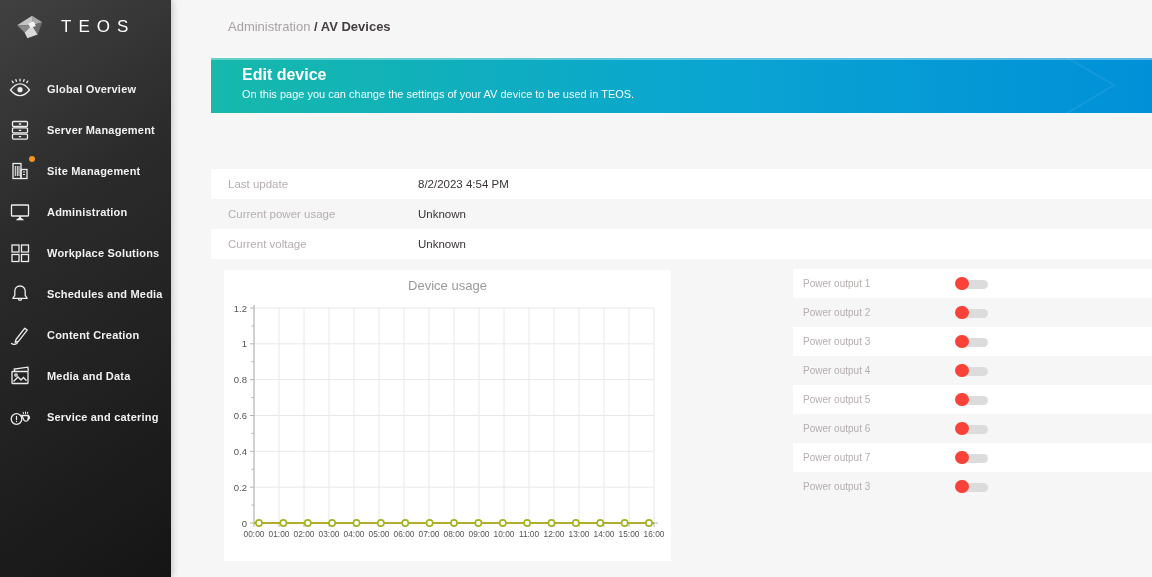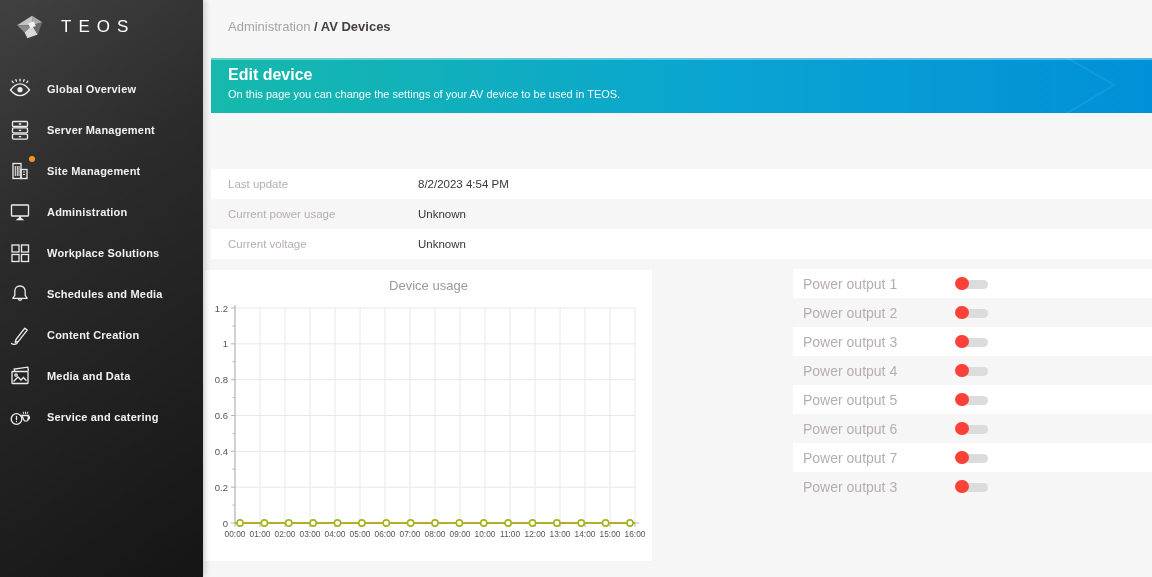--- a/index.html
+++ b/index.html
@@ -1,67 +1,67 @@
 <!DOCTYPE html>
 <html><head>
 <meta charset="utf-8">
 <style>
   html,body{margin:0;padding:0;}
   body{font-family:"Liberation Sans",sans-serif;}
   #app{position:relative;width:1152px;height:577px;overflow:hidden;background:#f6f6f7;}
 
   
-  .sidebar{position:absolute;left:0;top:0;width:203px;height:577px;
+  .sidebar{position:absolute;left:0;top:0;width:171px;height:577px;
     background:linear-gradient(145deg,#414141 0%,#2b2b2b 35%,#151515 100%);
     box-shadow:2px 0 6px rgba(0,0,0,.18);z-index:5;}
   .logo{position:absolute;left:16px;top:13px;display:flex;align-items:center;gap:11px;}
   .logo-text{color:#fff;font-size:17px;font-weight:400;letter-spacing:7px;}
   .nav{position:absolute;left:0;top:68px;right:0;}
   .nav-item{height:41px;display:flex;align-items:center;padding-left:8px;cursor:pointer;}
   .nav-icon{position:relative;width:24px;height:24px;margin-right:15px;flex:0 0 auto;}
   .nav-icon svg{width:24px;height:24px;display:block;}
   .nav-badge{position:absolute;right:-3px;top:-3px;width:6px;height:6px;border-radius:50%;background:#f5941e;}
   .nav-label{color:#f1f1f1;font-size:11px;font-weight:bold;letter-spacing:.2px;}
 
   
   .main{position:absolute;left:203px;right:0;top:0;bottom:0;}
   .breadcrumb{position:absolute;left:25px;top:19px;font-size:13px;}
   .crumb-section{color:#a8a2a2;}
   .crumb-sep,.crumb-current{color:#453f3f;font-weight:bold;}
 
   .banner{position:absolute;left:8px;right:0;top:58px;height:55px;
     background:linear-gradient(90deg,#16b9ab 0%,#0aa4d2 55%,#0090d8 100%);
-    box-shadow:inset 0 2px 0 rgba(255,255,255,.35);color:#fff;padding-left:17px;box-sizing:border-box;overflow:hidden;}
+    box-shadow:inset 0 2px 0 rgba(255,255,255,.35);color:#fff;padding-left:31px;box-sizing:border-box;overflow:hidden;}
   .banner-title{font-size:16px;font-weight:bold;margin-top:8px;}
   .banner-sub{font-size:11px;margin-top:4px;color:#f3fbfd;}
   .banner-deco{position:absolute;right:28px;top:0;height:55px;opacity:.5;}
 
   .tabs{position:absolute;left:25px;top:130px;display:flex;gap:30px;}
   .tab{font-size:12px;font-weight:bold;color:#b9b3b3;letter-spacing:.3px;position:relative;cursor:pointer;padding-bottom:9px;}
   .tab.active{color:#ee8335;}
   .tab.active::after{content:"";position:absolute;left:0;bottom:0;width:100%;height:2.5px;background:#ee8335;border-radius:1px;}
 
   .fields{position:absolute;left:8px;right:0;top:169px;}
   .field-row{height:30px;display:flex;align-items:center;padding-left:17px;}
   .field-row.odd{background:#ffffff;}
   .field-label{width:158px;font-size:11.5px;color:#b6aeae;}
   .field-value{font-size:11.5px;color:#3b3434;padding-left:32px;}
 
   
-  .chart-card{position:absolute;left:2px;top:270px;width:447px;height:291px;background:#fff;}
+  .chart-card{position:absolute;left:21px;top:270px;width:447px;height:291px;background:#fff;}
   .chart-title{text-align:center;font-size:13px;color:#9a9a9a;padding-top:8px;height:18px;}
   #chart-legend{display:flex;justify-content:center;align-items:center;gap:8px;height:16px;font-size:10.5px;color:#666;margin-top:40px;}
   .legend-item{display:flex;align-items:center;gap:5px;cursor:pointer;}
   .legend-dash{width:17px;height:3px;display:inline-block;}
 
   
   .power-list{position:absolute;left:590px;right:0;top:269px;}
   .power-row{height:29px;display:flex;align-items:center;padding-left:10px;}
   .power-row.odd{background:#ffffff;}
-  .power-label{width:152px;font-size:14px;color:#b6aeae;}
+  .power-label{width:152px;font-size:10px;color:#b6aeae;}
   .toggle{position:relative;width:36px;height:14px;cursor:pointer;}
   .toggle-track{position:absolute;left:9px;top:3px;width:24px;height:9px;border-radius:5px;background:#dcdcdc;}
   .toggle-knob{position:absolute;left:0;top:0;width:13.5px;height:13.5px;border-radius:50%;background:#fa4238;}
 </style>
 </head>
 <body>
 
 <div id="app">
 
   <div class="sidebar">

